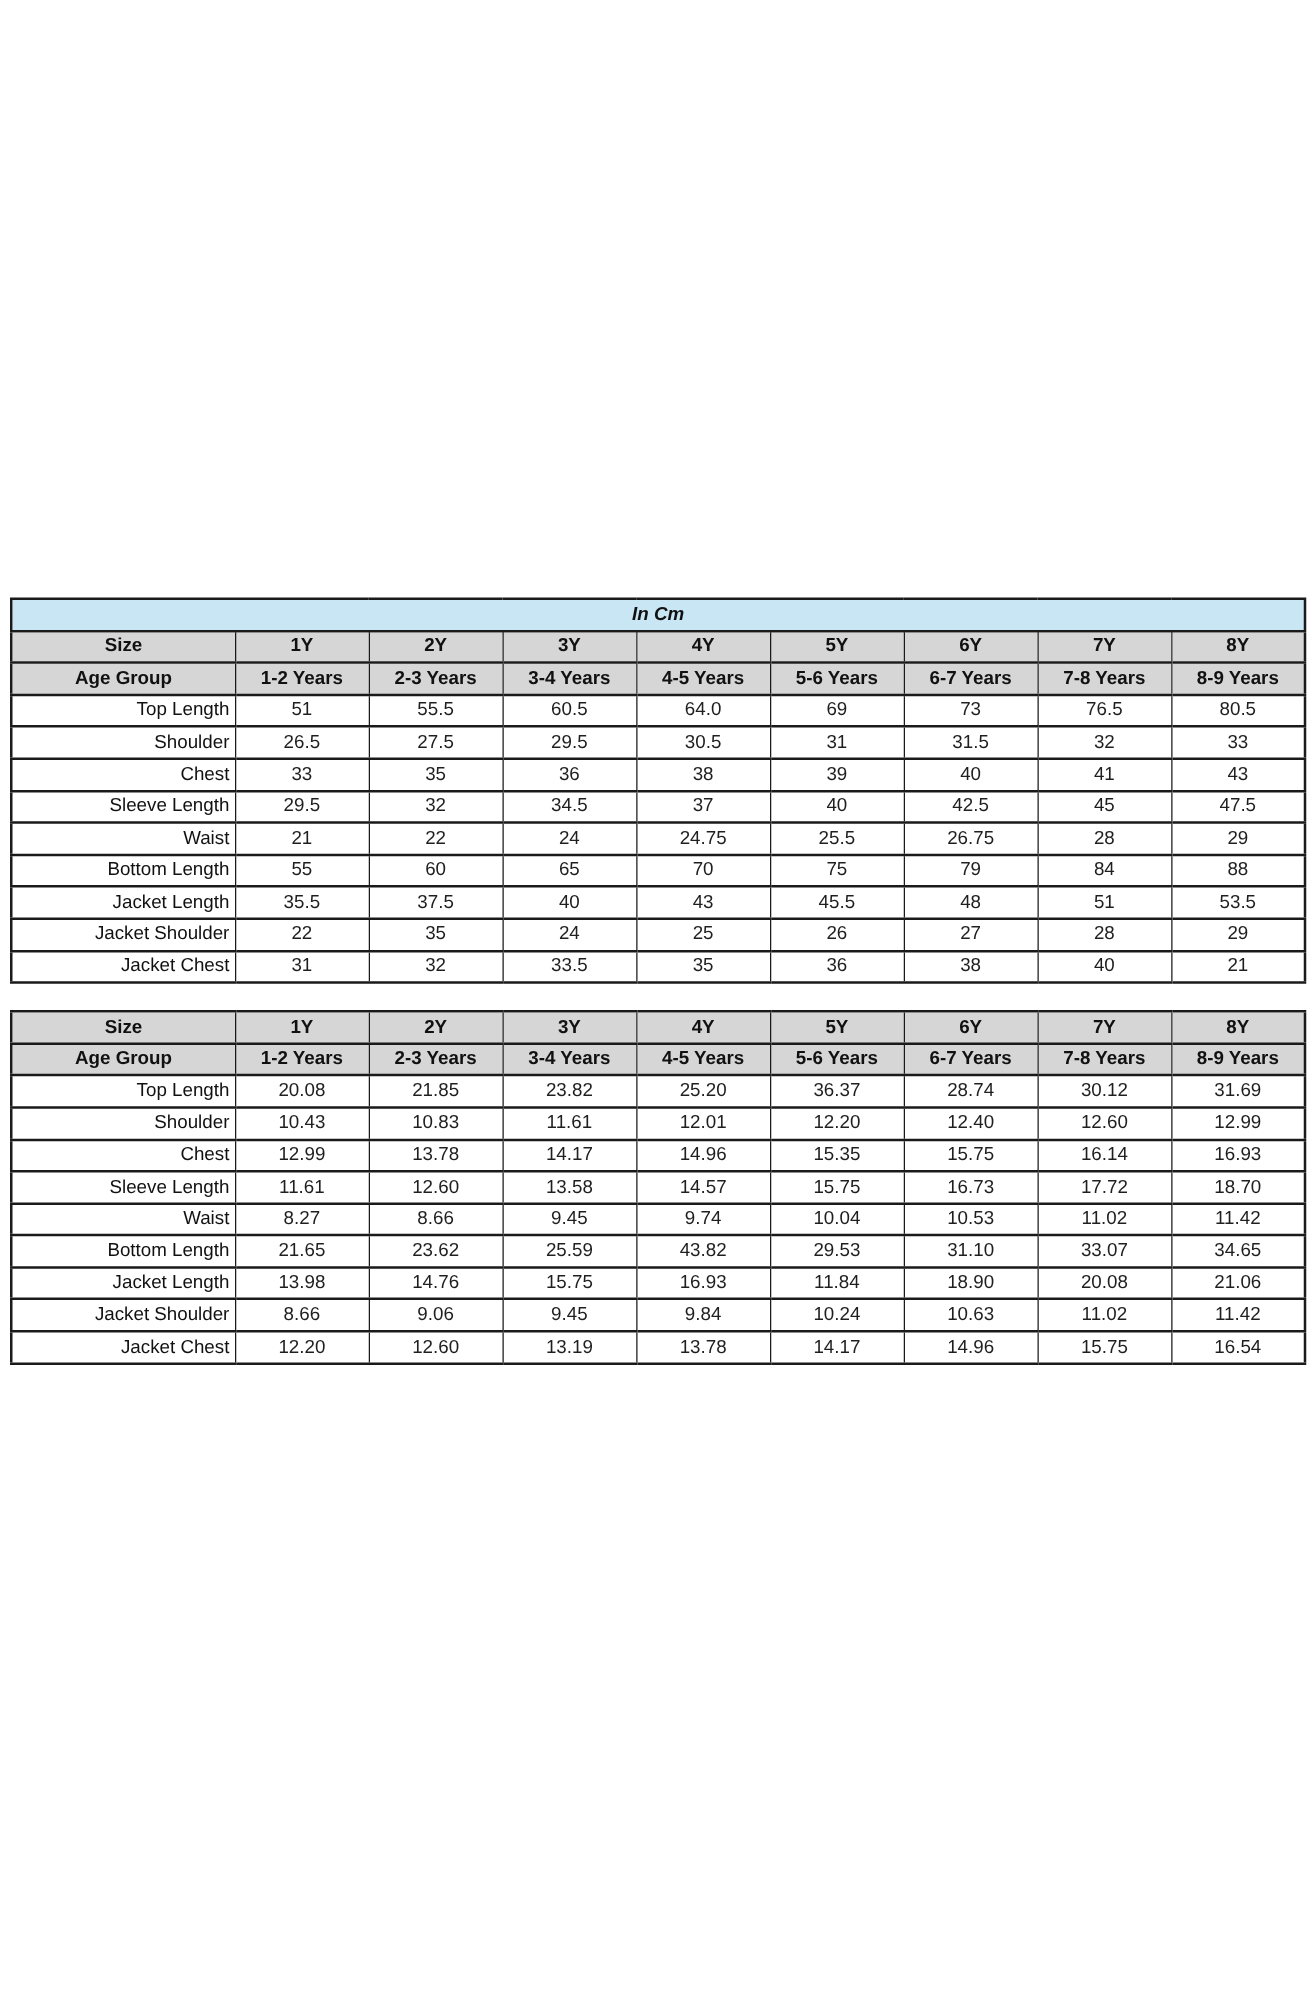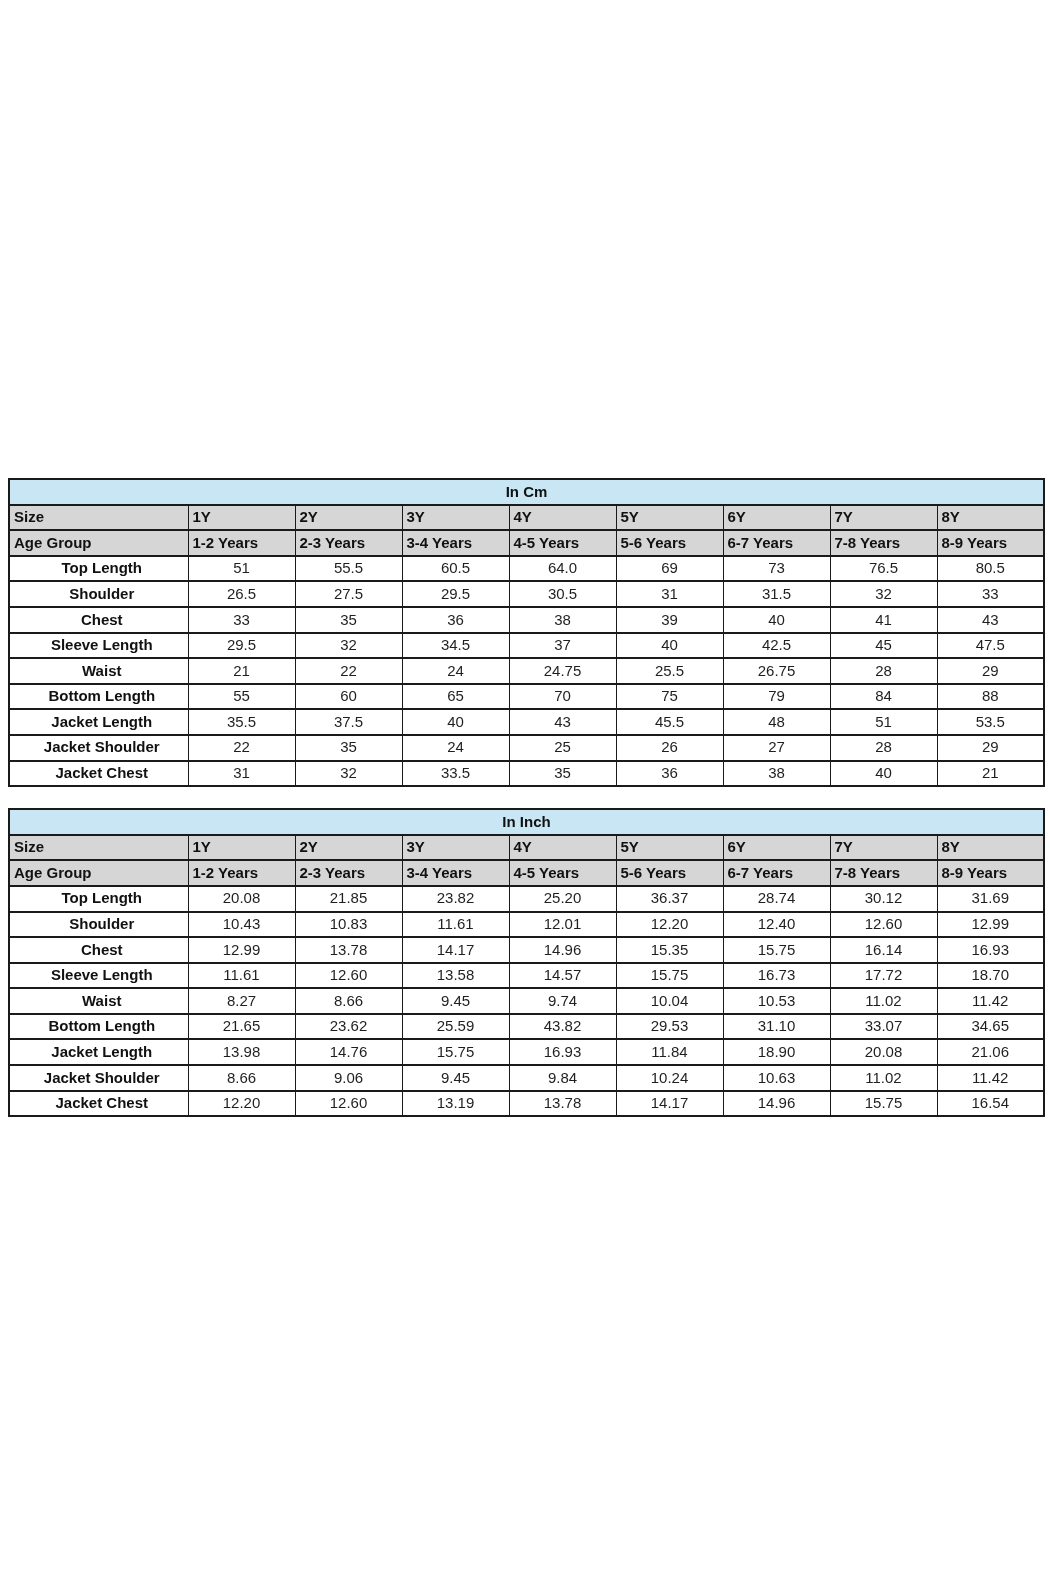--- a/index.html
+++ b/index.html
@@ -40,31 +40,32 @@
     line-height: 1.1;
     padding: 0 4px;
     overflow: hidden;
     white-space: nowrap;
   }
   td.title-cell {
     background: #c8e6f4;
     font-weight: bold;
     text-align: center;
     color: #111111;
+    font-style: italic;
   }
   td.header-cell {
     background: #d6d6d6;
     font-weight: bold;
-    text-align: left;
+    text-align: center;
     color: #111111;
   }
   td.label-cell {
     background: #ffffff;
-    font-weight: bold;
-    text-align: center;
+    font-weight: normal;
+    text-align: right;
     padding-left: 10px;
     color: #111111;
   }
   td.value-cell {
     background: #ffffff;
     text-align: center;
     font-weight: normal;
     color: #1f1f1f;
   }
 </style>
@@ -220,23 +221,20 @@
         <col>
         <col>
         <col>
         <col>
         <col>
         <col>
         <col>
     </colgroup>
     <tbody>
         <tr>
-          <td class="title-cell" colspan="9">In Inch</td>
-        </tr>
-        <tr>
           <td class="header-cell">Size</td>
           <td class="header-cell">1Y</td>
           <td class="header-cell">2Y</td>
           <td class="header-cell">3Y</td>
           <td class="header-cell">4Y</td>
           <td class="header-cell">5Y</td>
           <td class="header-cell">6Y</td>
           <td class="header-cell">7Y</td>
           <td class="header-cell">8Y</td>
         </tr>

